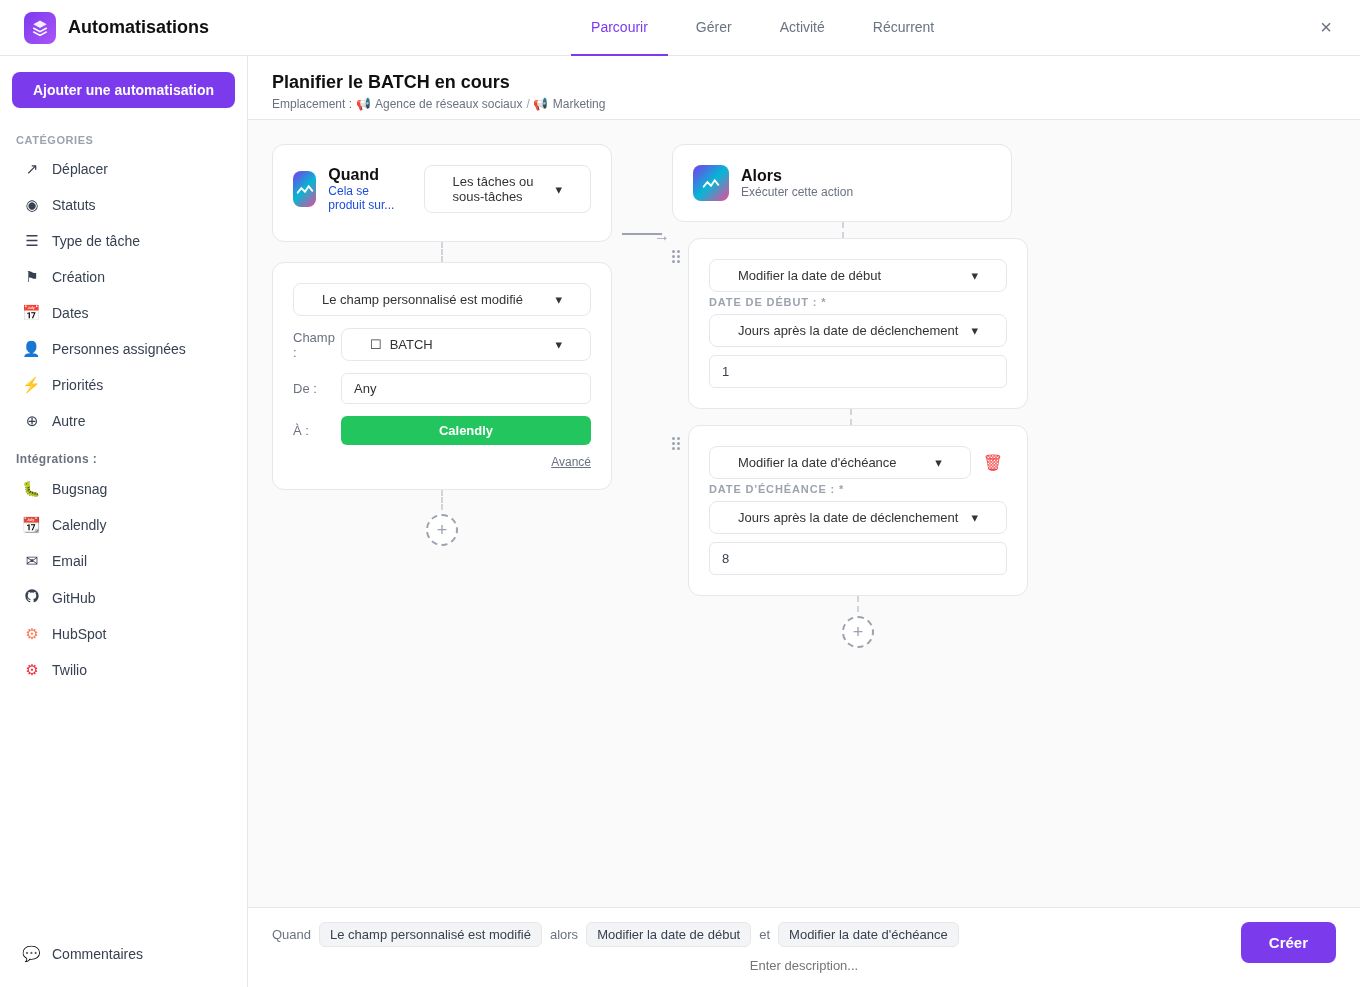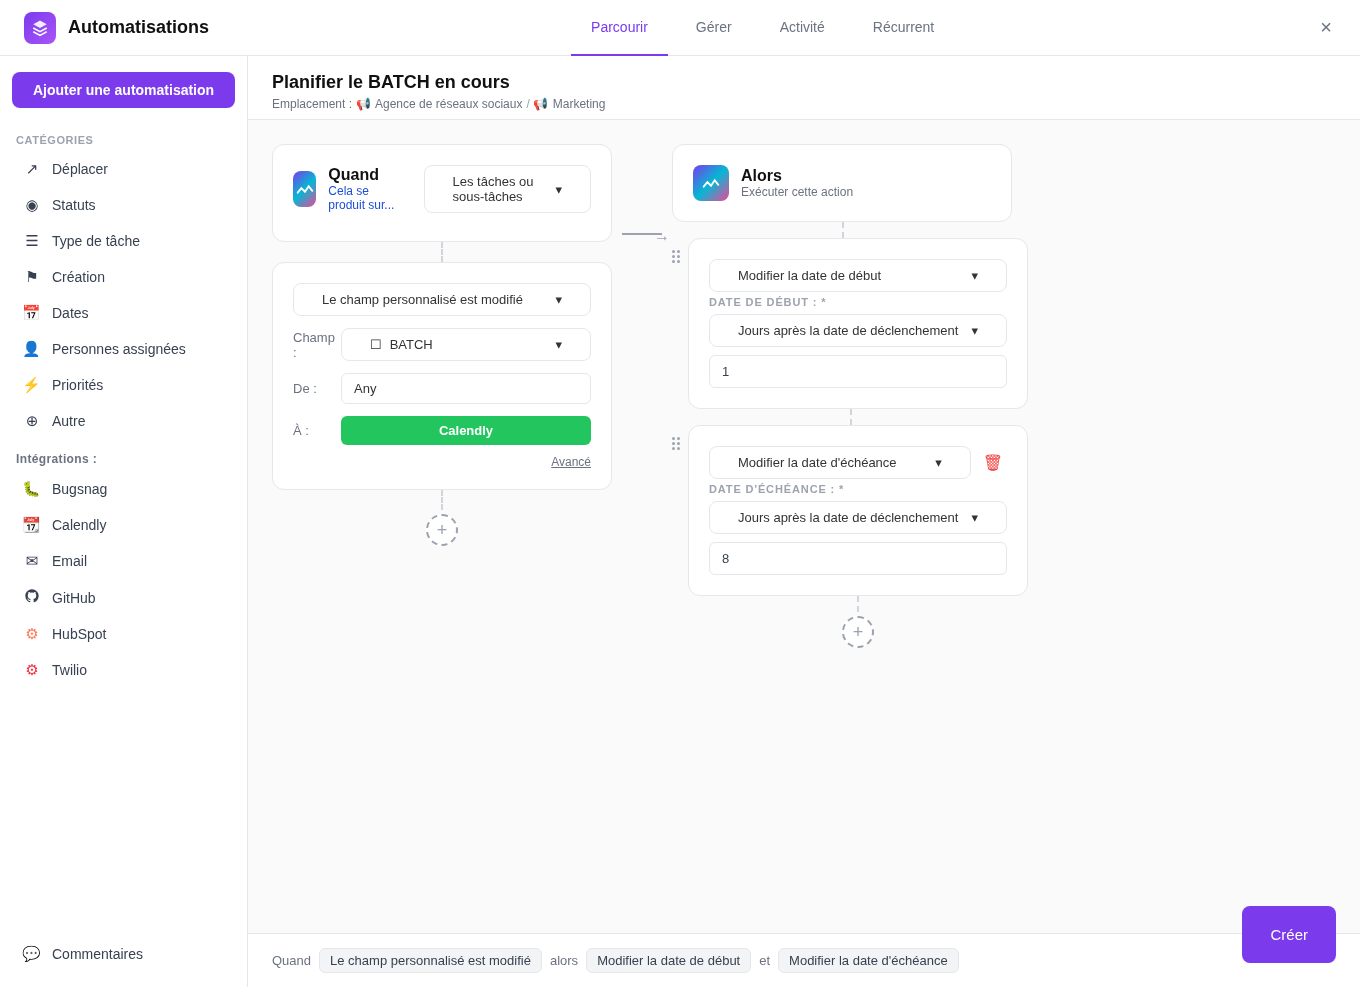--- a/index.html
+++ b/index.html
@@ -141,21 +141,21 @@
     .summary-keyword { color: #6b7280; }
     .desc-input {
       width: 100%; border: none; outline: none; font-size: 13px; color: #9ca3af;
       background: transparent; text-align: center;
     }
 
     
     .create-btn {
       position: fixed; bottom: 24px; right: 24px;
       background: #7c3aed; color: #fff; border: none; border-radius: 8px;
-      padding: 20px 28px; font-size: 15px; font-weight: 400; cursor: pointer;
+      padding: 12px 28px; font-size: 15px; font-weight: 700; cursor: pointer;
     }
 
     .flow-with-lines { display: flex; flex-direction: column; align-items: center; }
     .action-stack { display: flex; flex-direction: column; align-items: flex-start; gap: 0; }
     .action-stack > * { margin-bottom: 0; }
 
     .alors-header { display: flex; align-items: center; gap: 12px; }
     .alors-title { font-size: 16px; font-weight: 700; color: #111; }
     .alors-subtitle { font-size: 12px; color: #6b7280; }
 
@@ -460,19 +460,22 @@
 
     <div class="bottom-bar">
       <div class="summary-row">
         <span class="summary-keyword">Quand</span>
         <span class="summary-chip">Le champ personnalisé est modifié</span>
         <span class="summary-keyword">alors</span>
         <span class="summary-chip">Modifier la date de début</span>
         <span class="summary-keyword">et</span>
         <span class="summary-chip">Modifier la date d'échéance</span>
       </div>
+      <div style="text-align:center;">
+        <input class="desc-input" type="text" placeholder="Enter description..." style="">
+      </div>
     </div>
 
   </div>
 
 </div>
 
 <button class="create-btn">Créer</button>
 
 </body></html>

